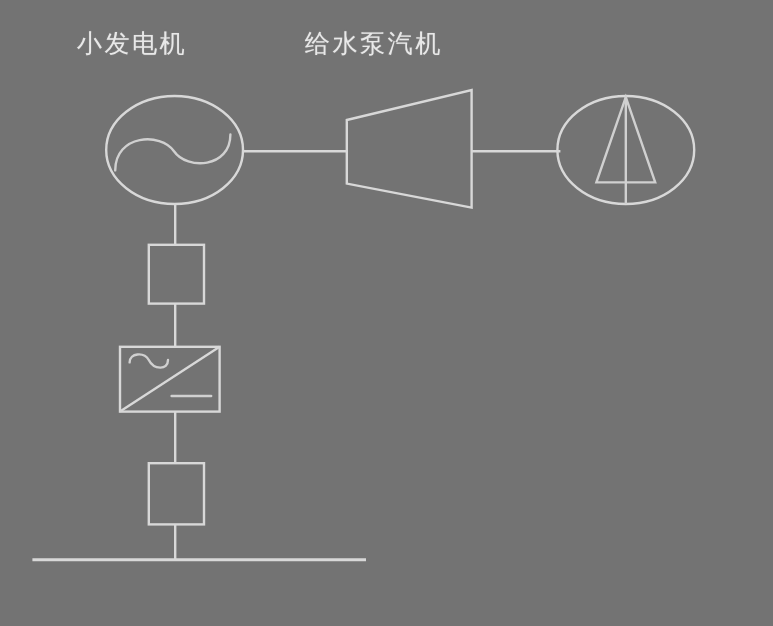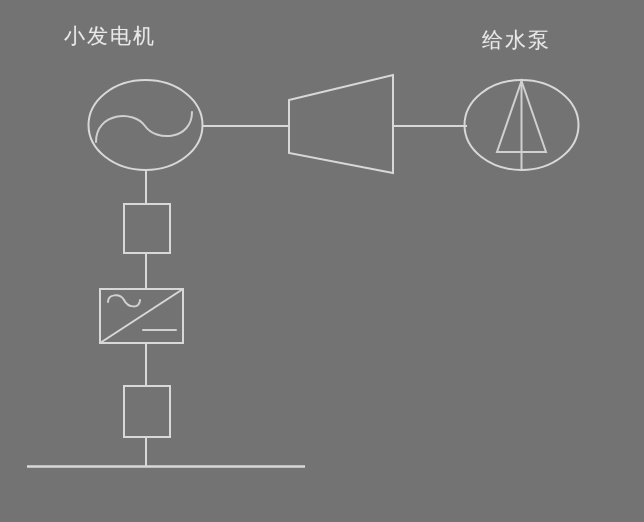--- a/index.html
+++ b/index.html
@@ -87,18 +87,18 @@
     <rect x="124" y="386" width="46" height="51" fill="none" stroke="#d8d8d8" stroke-width="2"></rect>
 
     <line x1="146" y1="437" x2="146" y2="467" stroke="#d8d8d8" stroke-width="2"></line>
 
     <line x1="27" y1="466.5" x2="305" y2="466.5" stroke="#d8d8d8" stroke-width="2.5"></line>
 
   </svg>
 
   <div class="label" id="label-generator">小发电机</div>
 
+  <div class="label" id="label-turbine">给水泵汽机</div>
 
-  <div class="label" id="label-pump">给水泵</div>
 
 
 
 </div>
 
 </body></html>

